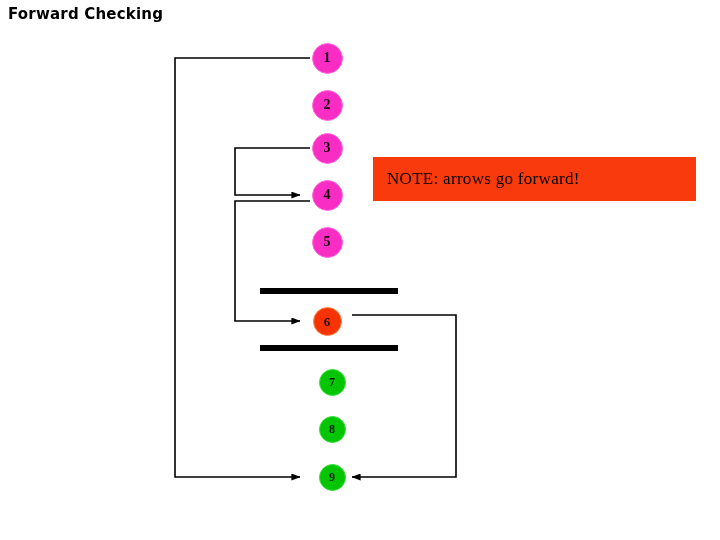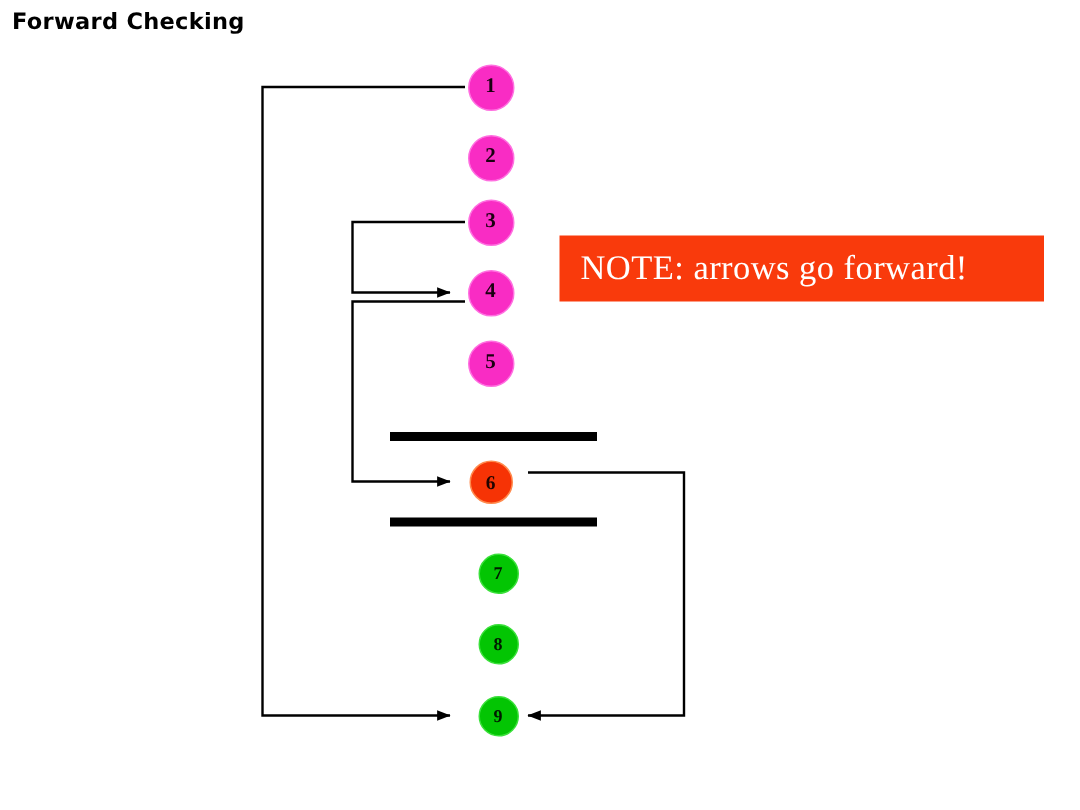--- a/index.html
+++ b/index.html
@@ -80,22 +80,22 @@
     width: 323px;
     height: 44px;
     background: #f93a0c;
     display: flex;
     align-items: center;
     box-sizing: border-box;
     padding-left: 14px;
   }
   #note-banner .note-text {
     font-family: "Liberation Serif", serif;
-    font-size: 23px;
-    color: #ffffff;
+    font-size: 17px;
+    color: #000000;
     white-space: nowrap;
     letter-spacing: 0.3px;
   }
 </style>
 </head>
 <body>
 
 <div id="slide">
 
   <div id="slide-title">Forward Checking</div>

